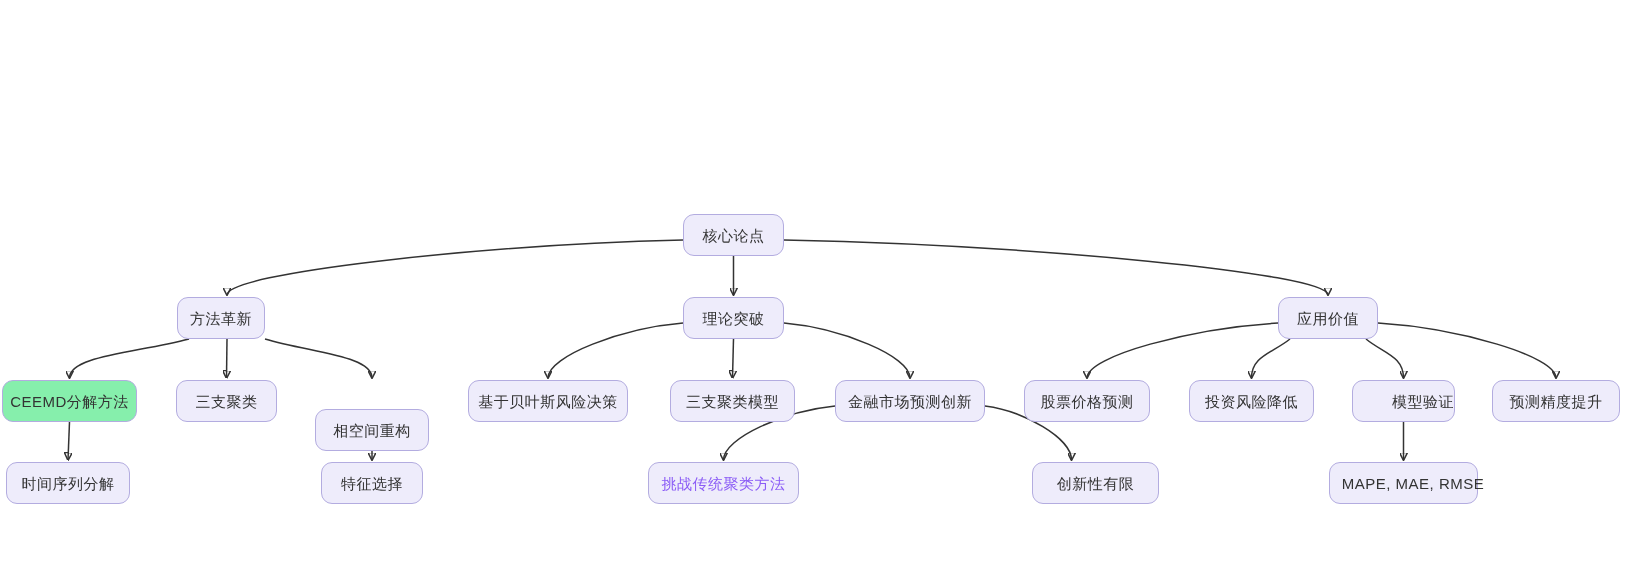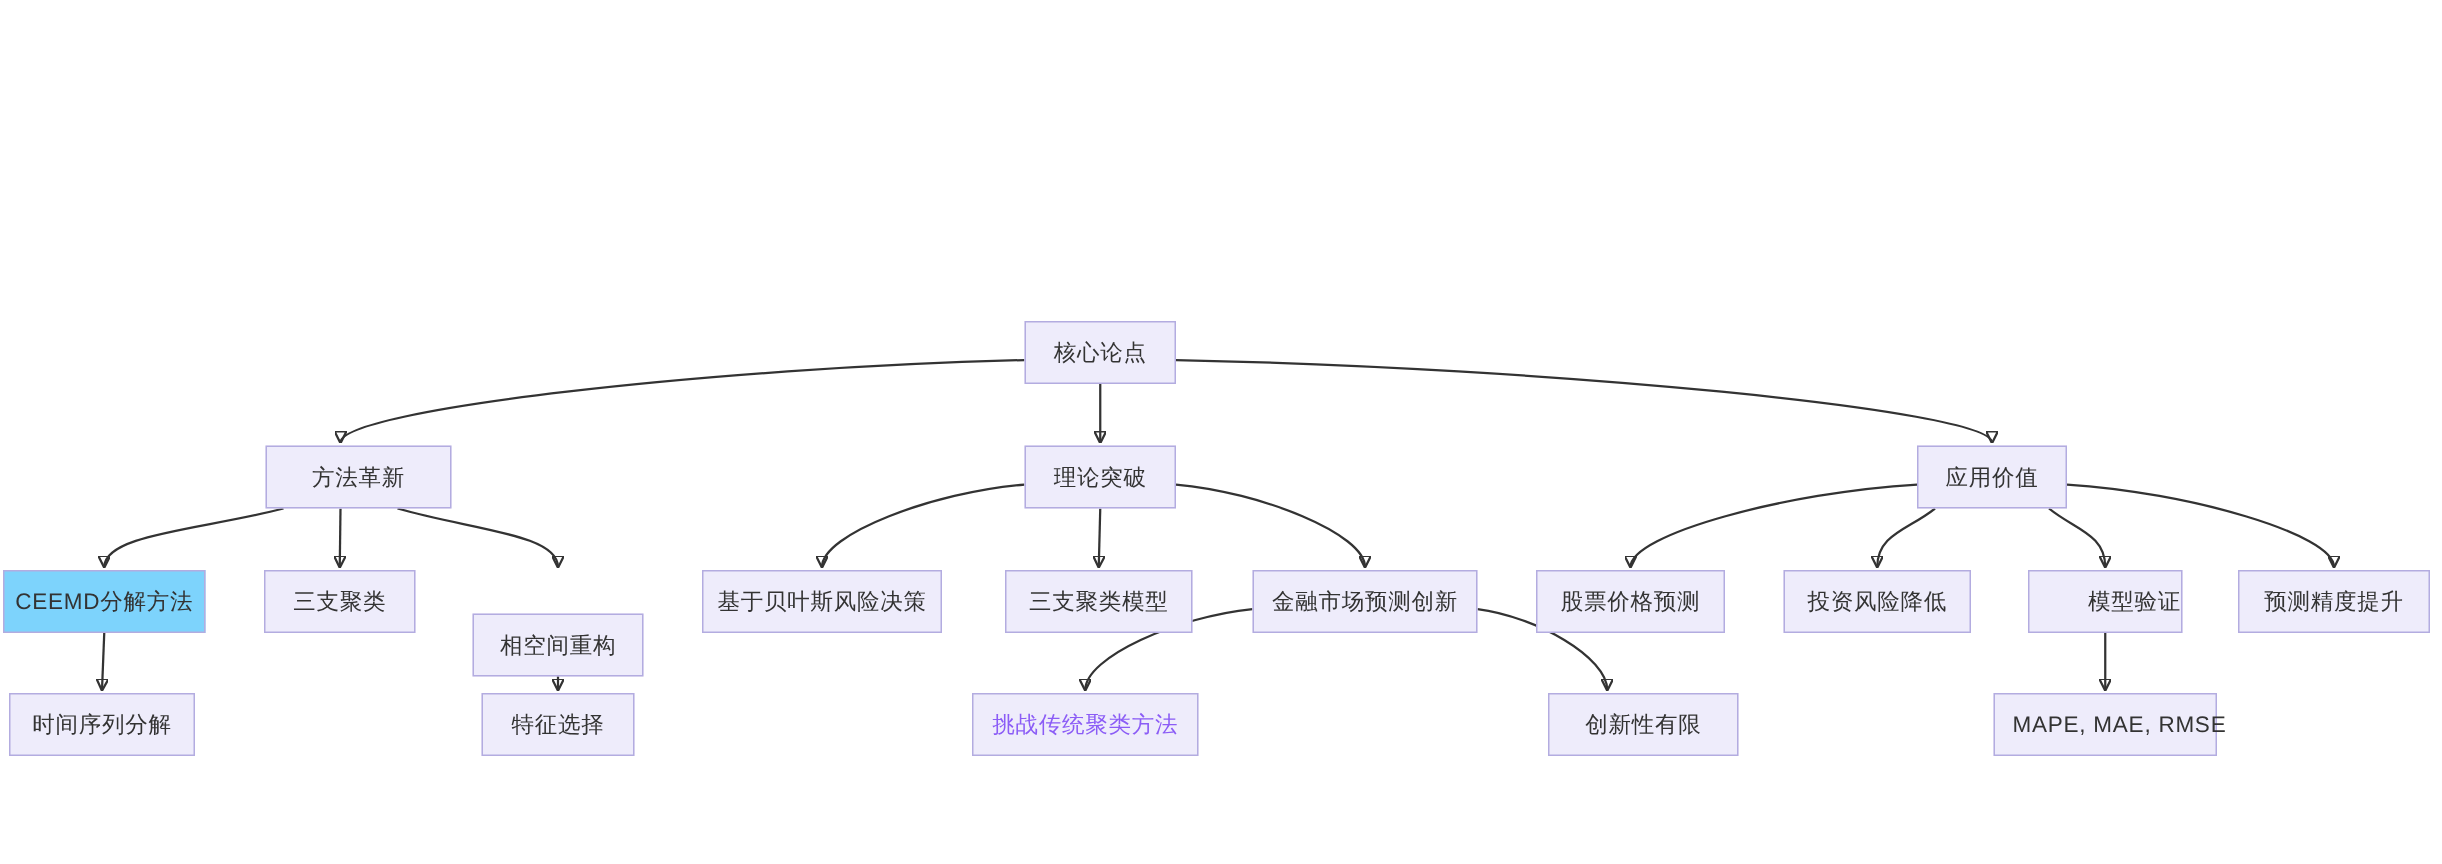--- a/index.html
+++ b/index.html
@@ -28,21 +28,21 @@
     stroke-width: 1.5;
   }
   .node {
     position: absolute;
     box-sizing: border-box;
     display: flex;
     align-items: center;
     justify-content: center;
     background: #eeecfb;
     border: 1.5px solid #b3ace0;
-    border-radius: 0;
+    border-radius: 11px;
     color: #333333;
     font-size: 15px;
     line-height: 1;
     white-space: nowrap;
     text-align: center;
     letter-spacing: 0.5px;
   }
 </style>
 </head>
 <body>
@@ -72,30 +72,30 @@
         <path d="M372,422 L372,460" marker-end="url(#arrowhead)" stroke="#333333"></path>
         <path d="M835,406.04 C784.825,411.04 723.5,438 723.5,460" marker-end="url(#arrowhead)" stroke="#333333"></path>
         <path d="M985,406.04 C1023.925,411.04 1071.5,438 1071.5,460" marker-end="url(#arrowhead)" stroke="#333333"></path>
         <path d="M1403.5,422 L1403.5,460" marker-end="url(#arrowhead)" stroke="#333333"></path>
       </g>
   </svg>
   <div id="node-layer">
       <div class="node" style="left: 683px; top: 214px; width: 101px; height: 42px; background: rgb(238, 236, 251); border-color: rgb(179, 172, 224); color: rgb(51, 51, 51);">
         <span>核心论点</span>
       </div>
-      <div class="node" style="left: 177px; top: 297px; width: 124px; height: 42px; background: rgb(238, 236, 251); border-color: rgb(179, 172, 224); color: rgb(51, 51, 51);">
+      <div class="node" style="left: 177px; top: 297px; width: 88px; height: 42px; background: rgb(238, 236, 251); border-color: rgb(179, 172, 224); color: rgb(51, 51, 51);">
         <span>方法革新</span>
       </div>
       <div class="node" style="left: 683px; top: 297px; width: 101px; height: 42px; background: rgb(238, 236, 251); border-color: rgb(179, 172, 224); color: rgb(51, 51, 51);">
         <span>理论突破</span>
       </div>
       <div class="node" style="left: 1278px; top: 297px; width: 100px; height: 42px; background: rgb(238, 236, 251); border-color: rgb(179, 172, 224); color: rgb(51, 51, 51);">
         <span>应用价值</span>
       </div>
-      <div class="node" style="left: 2px; top: 380px; width: 135px; height: 42px; background: #7dd3fc; border-color: rgb(179, 172, 224); color: rgb(51, 51, 51);">
+      <div class="node" style="left: 2px; top: 380px; width: 135px; height: 42px; background: #86efac; border-color: rgb(179, 172, 224); color: rgb(51, 51, 51);">
         <span>CEEMD分解方法</span>
       </div>
       <div class="node" style="left: 176px; top: 380px; width: 101px; height: 42px; background: rgb(238, 236, 251); border-color: rgb(179, 172, 224); color: rgb(51, 51, 51);">
         <span>三支聚类</span>
       </div>
       <div class="node" style="left: 315px; top: 380px; width: 114px; height: 42px; background: rgb(238, 236, 251); border-color: rgb(179, 172, 224); color: rgb(51, 51, 51); margin-top: 29px;">
         <span>相空间重构</span>
       </div>
       <div class="node" style="left: 468px; top: 380px; width: 160px; height: 42px; background: rgb(238, 236, 251); border-color: rgb(179, 172, 224); color: rgb(51, 51, 51);">
         <span>基于贝叶斯风险决策</span>

